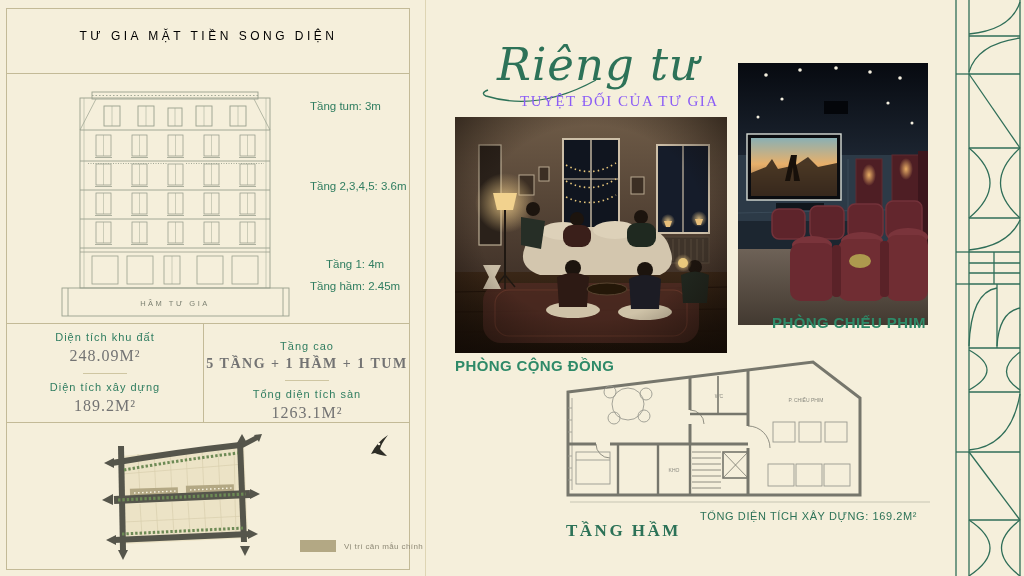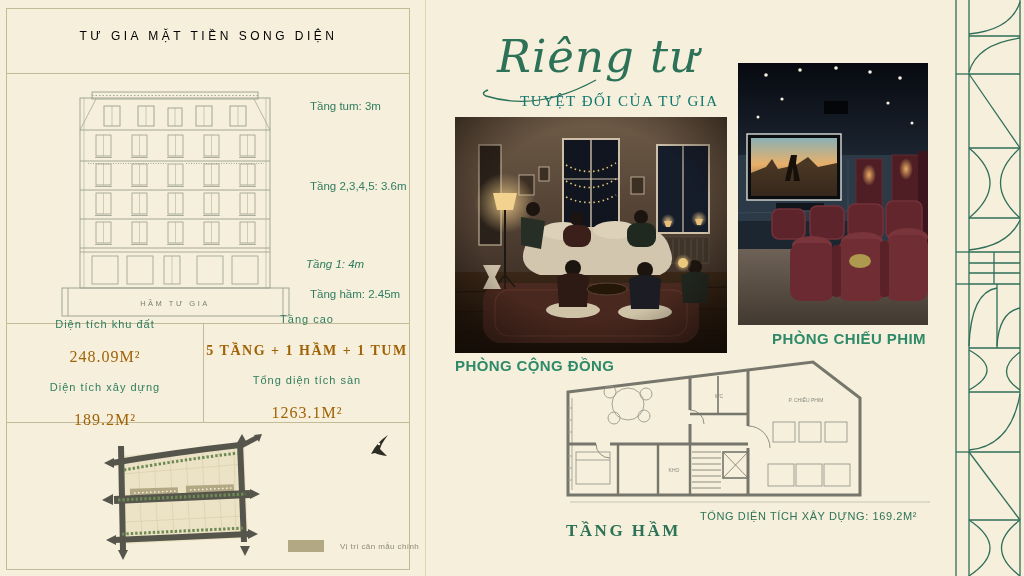--- a/index.html
+++ b/index.html
@@ -14,30 +14,30 @@
   .sep   { background:#ded5b4; width:1px; }
 
   .title { font-family:"Liberation Serif", serif; font-weight:bold; color:#1d6149;
            font-size:19px; letter-spacing:3px; text-align:center; }
   .subtitle { color:#000000; font-size:12px; letter-spacing:3.5px; text-align:center; margin-top:11px; }
 
   .floor-label { color:#2f7d60; font-size:11.5px; white-space:nowrap; }
 
   .stat-cell { display:flex; flex-direction:column; align-items:center; justify-content:center; text-align:center; }
   .stat-label { color:#2f7d60; font-size:11px; letter-spacing:1px; }
-  .stat-value { font-family:"Liberation Serif", serif; color:#a16207; font-size:16px; letter-spacing:1px; margin-top:18px; }
+  .stat-value { font-family:"Liberation Serif", serif; color:#737373; font-size:16px; letter-spacing:1px; margin-top:4px; }
   .stat-value.caps { font-size:14px; letter-spacing:1.5px; font-weight:bold; }
   .stat-hr { width:44px; height:1px; background:#cfc6a2; margin:8px 0 7px 0; }
 
-  .legend { display:flex; align-items:center; gap:16px; }
+  .legend { display:flex; align-items:center; gap:8px;margin-left:12px; }
   .legend-label { color:#8f8a77; font-size:8px; letter-spacing:.4px; }
 
   .script-head { font-family:"DejaVu Serif", serif; font-style:italic; color:#2d7258;
                  font-size:45px; letter-spacing:1px; }
-  .script-sub  { font-family:"Liberation Serif", serif; color:#0f766e; font-size:15px;
+  .script-sub  { font-family:"Liberation Serif", serif; color:#8b5cf6; font-size:15px;
                  letter-spacing:1.5px; white-space:nowrap; }
 
   .caption { color:#2e8a68; font-size:15px; letter-spacing:.4px; font-weight:bold; white-space:nowrap; }
   .plan-caption { font-family:"Liberation Serif", serif; color:#2c7257; font-size:17px;
                   letter-spacing:2.5px; font-weight:bold; white-space:nowrap;margin-top:16px; }
   .plan-total { color:#2c7257; font-size:11px; letter-spacing:.6px; font-weight:normal; white-space:nowrap; }
 
   svg { display:block; }
 </style>
 </head>
@@ -106,22 +106,22 @@
     <rect x="106" y="178" width="16" height="28"></rect>
     <rect x="139" y="178" width="26" height="28"></rect>
     <rect x="174" y="178" width="26" height="28"></rect>
     <line x1="114" y1="178" x2="114" y2="206" stroke-width="0.45"></line>
   </g>
   <text x="117" y="228" text-anchor="middle" font-size="7.5" letter-spacing="2.5" fill="#7d8172" font-family="Liberation Sans, sans-serif">HẦM TƯ GIA</text>
 </svg>
 
 <div class="abs floor-label" style="left:310px; top:100px;">Tầng tum: 3m</div>
 <div class="abs floor-label" style="left:310px; top:180px;">Tầng 2,3,4,5: 3.6m</div>
-<div class="abs floor-label" style="left:306px; top:258px;font-style:italic;">Tầng 1: 4m</div>
-<div class="abs floor-label" style="left:310px; top:288px;">Tầng hầm: 2.45m</div>
+<div class="abs floor-label" style="left:326px; top:258px;">Tầng 1: 4m</div>
+<div class="abs floor-label" style="left:310px; top:280px;">Tầng hầm: 2.45m</div>
 
 <div class="abs stat-cell" style="left:7px; top:324px; width:196px; height:98px;">
   <div class="stat-label">Diện tích khu đất</div>
   <div class="stat-value">248.09M²</div>
   <div class="stat-hr"></div>
   <div class="stat-label">Diện tích xây dựng</div>
   <div class="stat-value">189.2M²</div>
 </div>
 <div class="abs stat-cell" style="left:204px; top:324px; width:206px; height:98px;justify-content:flex-end;">
   <div class="stat-label">Tầng cao</div>
@@ -194,21 +194,21 @@
   <circle cx="11" cy="12" r="1.3" fill="#f5efdb"></circle>
 </svg>
 
 <div class="abs legend" style="left:288px; top:540px;">
   <svg width="36" height="12">
     <rect x="0" y="0" width="36" height="12" fill="#b3a884"></rect>
   </svg>
   <span class="legend-label">Vị trí căn mẫu chính</span>
 </div>
 
-<div class="abs script-head" style="left:497px; top:30px;">Riêng tư</div>
+<div class="abs script-head" style="left:497px; top:38px;">Riêng tư</div>
 <svg class="abs" style="left:478px; top:78px;" width="120" height="30" viewBox="0 0 120 30">
   <path d="M118,2 Q60,34 8,18 Q2,15 10,12" fill="none" stroke="#2d7258" stroke-width="1.4"></path>
 </svg>
 <div class="abs script-sub" style="left:520px; top:93px;">TUYỆT ĐỐI CỦA TƯ GIA</div>
 
 <svg class="abs" style="left:455px; top:117px;" width="272" height="236" viewBox="0 0 272 236">
   <defs>
     <linearGradient id="wallg" x1="0" y1="0" x2="0" y2="1">
       <stop offset="0" stop-color="#6e5b47"></stop>
         <stop offset="1" stop-color="#43342a"></stop>
@@ -373,21 +373,21 @@
     <rect x="52" y="180" width="44" height="58" rx="10" fill="#6b2a31"></rect>
     <ellipse cx="124" cy="178" rx="21" ry="9" fill="#7a343b"></ellipse>
     <rect x="100" y="176" width="47" height="62" rx="10" fill="#702d33"></rect>
     <ellipse cx="170" cy="174" rx="20" ry="9" fill="#7a343b"></ellipse>
     <rect x="148" y="172" width="42" height="66" rx="10" fill="#702d33"></rect>
     <rect x="94" y="182" width="9" height="52" rx="4" fill="#5a2228"></rect>
     <rect x="142" y="178" width="9" height="56" rx="4" fill="#5a2228"></rect>
     <ellipse cx="122" cy="198" rx="11" ry="7" fill="#ad9a4e"></ellipse>
   </g>
 </svg>
-<div class="abs caption" style="left:772px; top:330px;">PHÒNG CHIẾU PHIM</div>
+<div class="abs caption" style="left:772px; top:314px;">PHÒNG CHIẾU PHIM</div>
 
 <svg class="abs" style="left:558px; top:352px;" width="377" height="153" viewBox="0 0 377 153">
   <g stroke="#76766c" fill="none">
     <path d="M10,40 L255,10 L302,46 L302,143 L10,143 Z" stroke-width="3"></path>
 
     <g stroke-width="0.8" stroke="#9a9a90">
       <line x1="14" y1="46" x2="14" y2="138"></line>
       <line x1="10" y1="56" x2="14" y2="56"></line>
         <line x1="10" y1="68" x2="14" y2="68"></line>
       <line x1="10" y1="80" x2="14" y2="80"></line>

